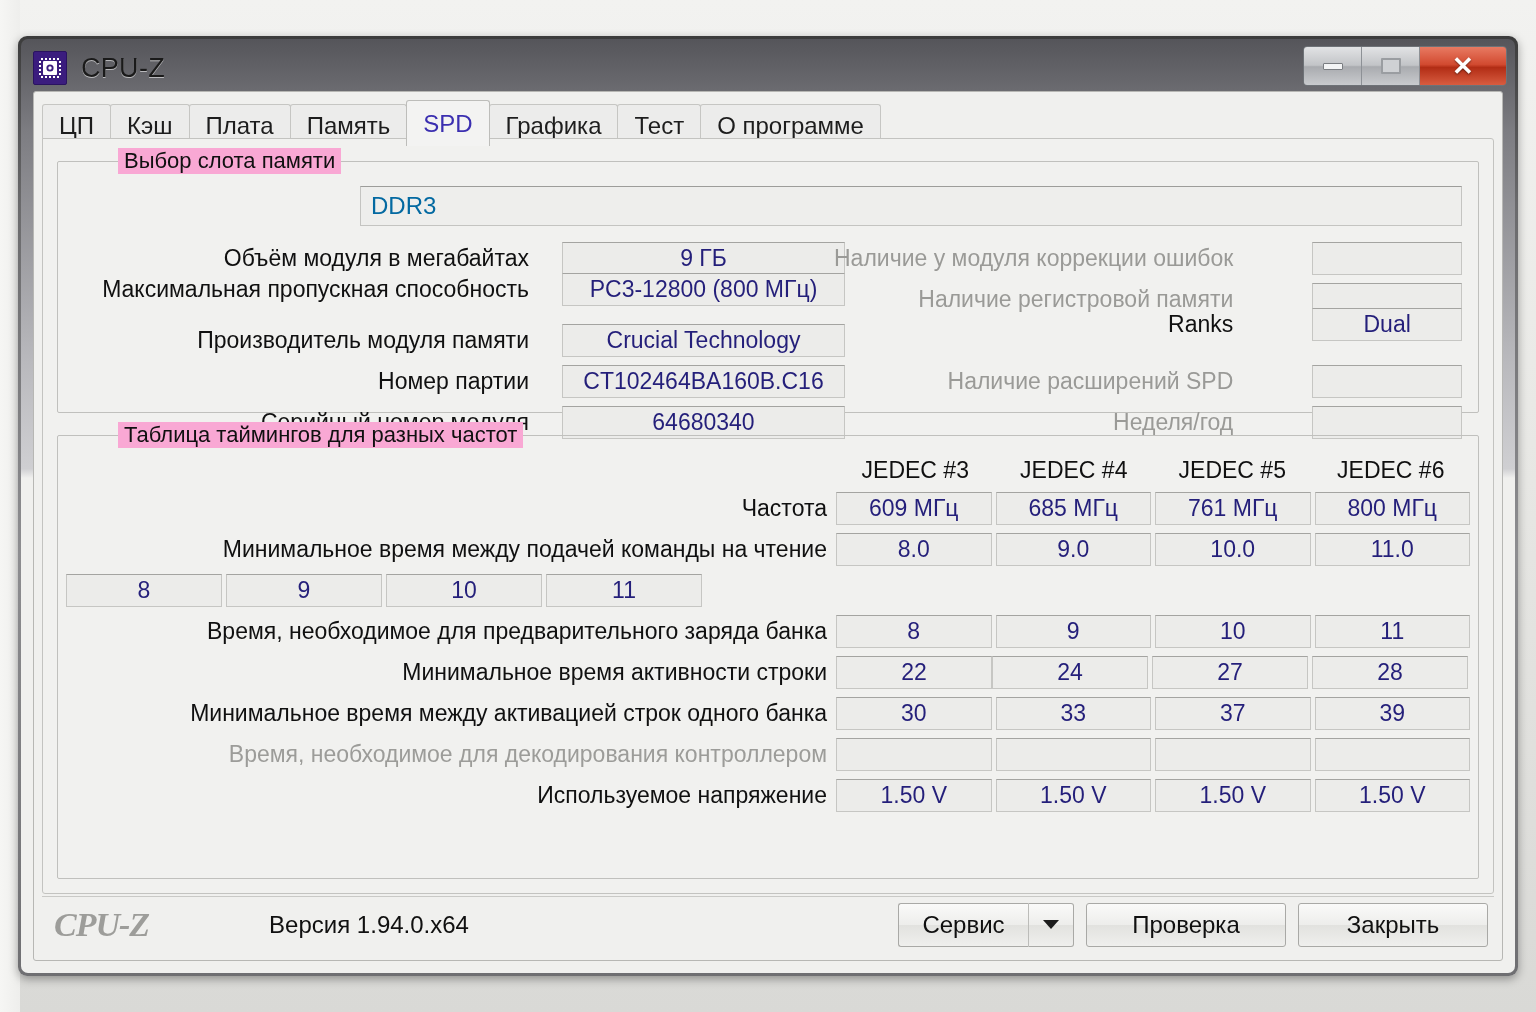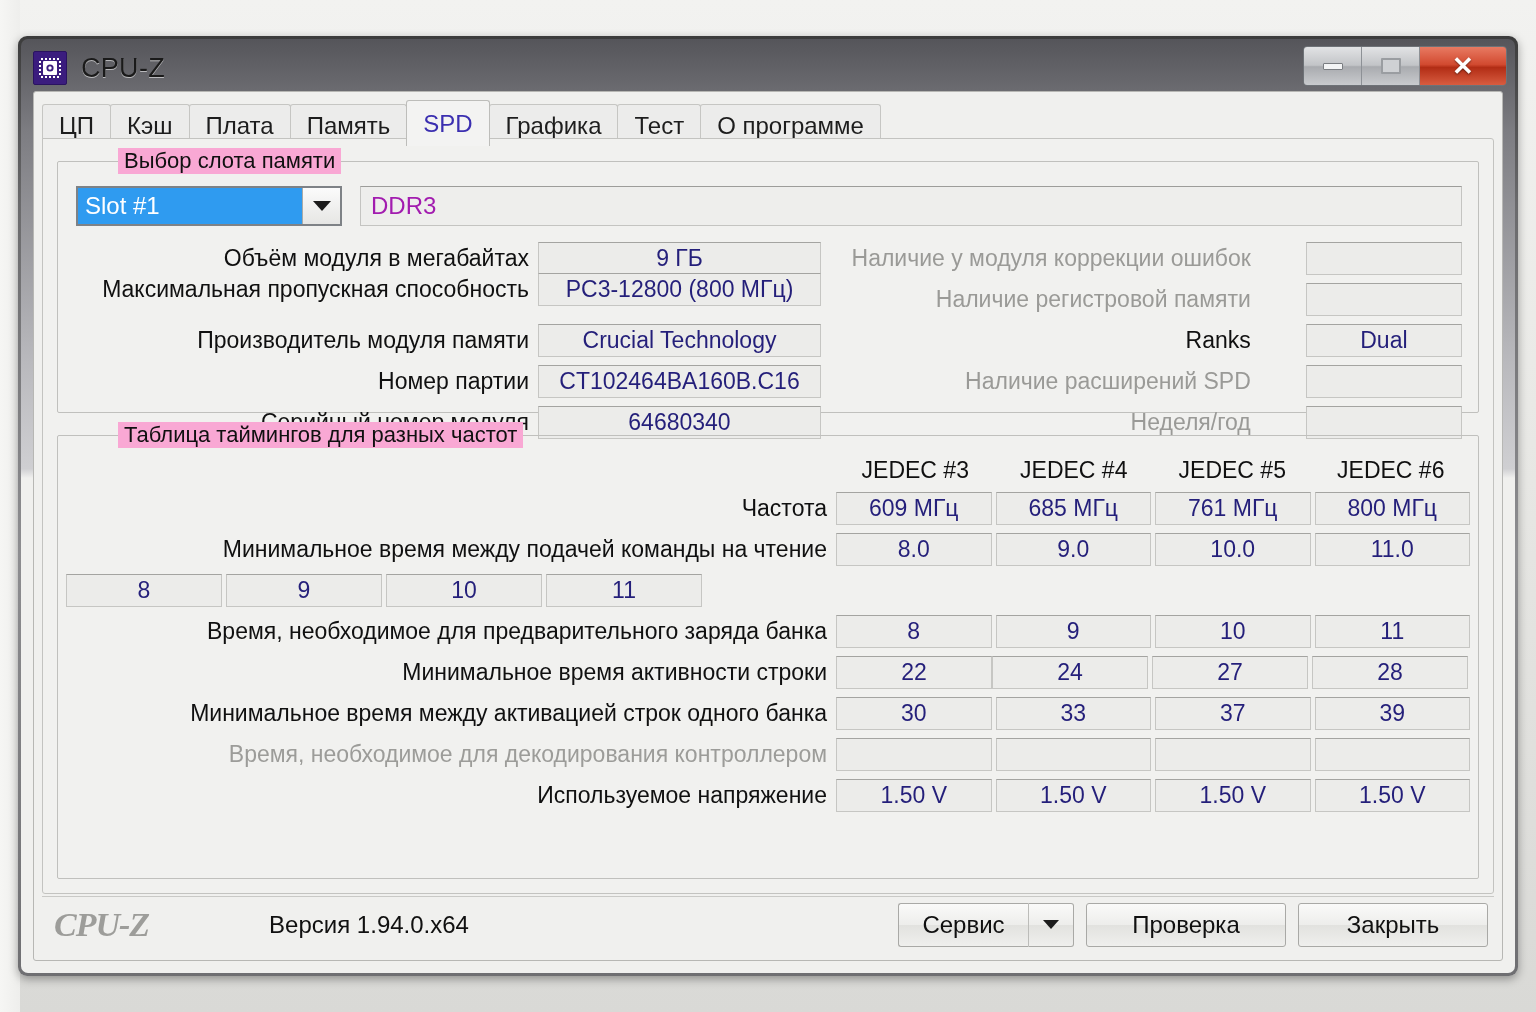--- a/index.html
+++ b/index.html
@@ -172,30 +172,30 @@
     border-left: 1px solid #a9aaa8;
     display: flex; align-items: center; justify-content: center;
   }
   .caret-dn { width: 0; height: 0; border-left: 9px solid transparent; border-right: 9px solid transparent; border-top: 10px solid #1c1c1c; }
 
   .typefield {
     position: absolute; left: 302px; top: 24px; right: 16px; height: 40px;
     background: #eeeeec;
     border: 1px solid #c4c4c1;
     border-top-color: #9d9d9a;
-    font-size: 24px; color: #a21caf;
+    font-size: 24px; color: #0369a1;
     display: flex; align-items: center;
     padding-left: 10px;
   }
 
   
   .frow {
     position: absolute;
     height: 33px;
-    display: flex; align-items: center;
+    display: flex; align-items: center; gap: 24px;
   }
   .flabel {
     font-size: 23px;
     color: #101010;
     text-align: right;
     white-space: nowrap;
     padding-right: 9px;
   }
   .flabel.dim { color: #9a9a97; }
   .fval {
@@ -349,26 +349,20 @@
       <div class="tab">Графика</div>
       <div class="tab">Тест</div>
       <div class="tab">О программе</div>
     </div>
 
     <div class="tabpage">
 
       <div class="group" id="grp-slot">
         <div class="legend">Выбор слота памяти</div>
 
-        <div class="combo">
-          <div class="sel">Slot #1</div>
-          <div class="arrowbox">
-            <span class="caret-dn"></span>
-          </div>
-        </div>
 
         <div class="typefield">DDR3</div>
 
         <div class="left-rows">
           <div class="frow" style="top:0px">
             <div class="flabel">Объём модуля в мегабайтах</div>
             <div class="fval">9 ГБ</div>
           </div>
           <div class="frow" style="top:31px">
             <div class="flabel">Максимальная пропускная способность</div>
@@ -390,21 +384,21 @@
 
         <div class="right-rows">
           <div class="frow" style="top:0px">
             <div class="flabel dim">Наличие у модуля коррекции ошибок</div>
             <div class="fval"></div>
           </div>
           <div class="frow" style="top:41px">
             <div class="flabel dim">Наличие регистровой памяти</div>
             <div class="fval"></div>
           </div>
-          <div class="frow" style="top:82px">
+          <div class="frow" style="top:66px">
             <div class="flabel">Ranks</div>
             <div class="fval">Dual</div>
           </div>
           <div class="frow" style="top:123px">
             <div class="flabel dim">Наличие расширений SPD</div>
             <div class="fval"></div>
           </div>
           <div class="frow" style="top:164px">
             <div class="flabel dim">Неделя/год</div>
             <div class="fval"></div>

